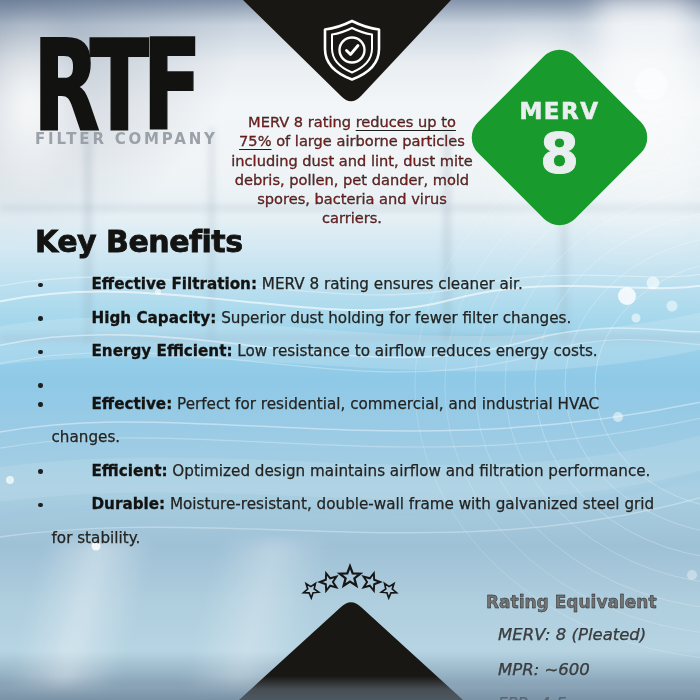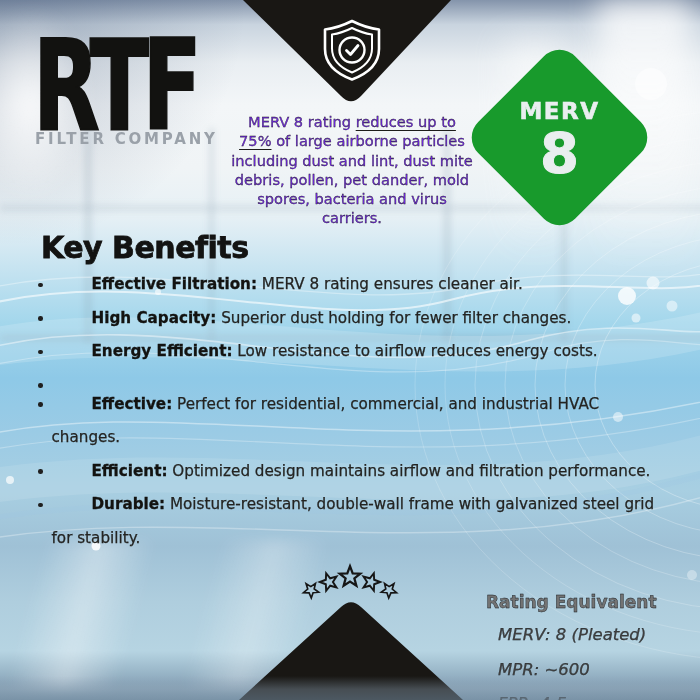--- a/index.html
+++ b/index.html
@@ -26,33 +26,33 @@
   svg.layer{position:absolute;left:0;top:0;}
 
   
   .logo{position:absolute;left:33px;top:24px;width:220px;height:130px;}
   .logo-rtf{position:absolute;left:0;top:0;font-size:124px;line-height:1;font-weight:700;color:#121210;
     letter-spacing:-9px;transform:scaleX(.70);transform-origin:left top;-webkit-text-stroke:2px #121210;white-space:nowrap;}
   .logo-sub{position:absolute;left:2px;top:106px;font-size:15px;font-weight:700;letter-spacing:2.8px;color:#9aa1a9;white-space:nowrap;}
 
   
   .intro{position:absolute;left:230px;top:112px;width:244px;margin:0;text-align:center;
-    font-size:14.6px;line-height:19.3px;color:#6d28d9;-webkit-text-stroke:.3px #1c1c1a;}
+    font-size:14.6px;line-height:19.3px;color:#7f1d1d;-webkit-text-stroke:.3px #1c1c1a;}
   .intro .u{text-decoration:underline;text-underline-offset:2.5px;text-decoration-thickness:1.3px;}
 
   
   .diamond{position:absolute;left:491px;top:69px;width:137px;height:137px;border-radius:22px;
     transform:rotate(45deg);background:#189a2c;}
   .diamond-content{position:absolute;inset:0;transform:rotate(-45deg);display:flex;flex-direction:column;
     align-items:center;justify-content:center;color:#e9eeef;padding-top:6px;box-sizing:border-box;}
   .merv-label{font-size:23px;font-weight:700;letter-spacing:1.5px;-webkit-text-stroke:.6px #e9eeef;}
   .merv-value{font-size:56px;font-weight:700;line-height:1.05;-webkit-text-stroke:1px #e9eeef;}
 
   
-  .kb-title{position:absolute;left:35px;top:224px;margin:6px;font-size:30px;font-weight:700;color:#131312;
+  .kb-title{position:absolute;left:35px;top:224px;margin:0;font-size:30px;font-weight:700;color:#131312;
     letter-spacing:-.5px;-webkit-text-stroke:.8px #131312;}
   .benefits{position:absolute;left:35px;top:268px;width:625px;}
   .benefit{display:flex;align-items:flex-start;line-height:33.5px;}
   .benefit .dot{flex:none;width:4.5px;height:4.5px;border-radius:50%;background:#1f1f1f;margin:14.5px 9px 0 3px;}
   .benefit p{margin:0;font-size:15.2px;color:#242422;-webkit-text-stroke:.25px #242422;}
   .benefit strong{font-weight:700;color:#131311;margin-left:40px;-webkit-text-stroke:.3px #131311;}
 
   
   .rating{position:absolute;left:486px;top:592px;}
   .rating-title{margin:0 0 3px 0;font-size:17px;font-weight:700;color:#737373;-webkit-text-stroke:.4px #10151a;}

